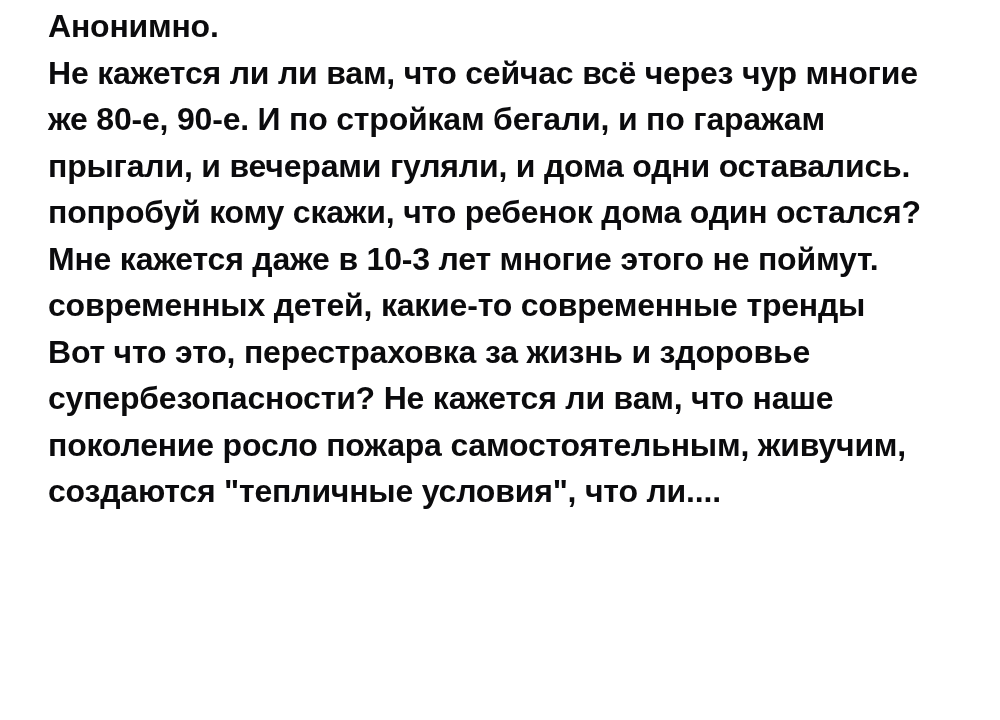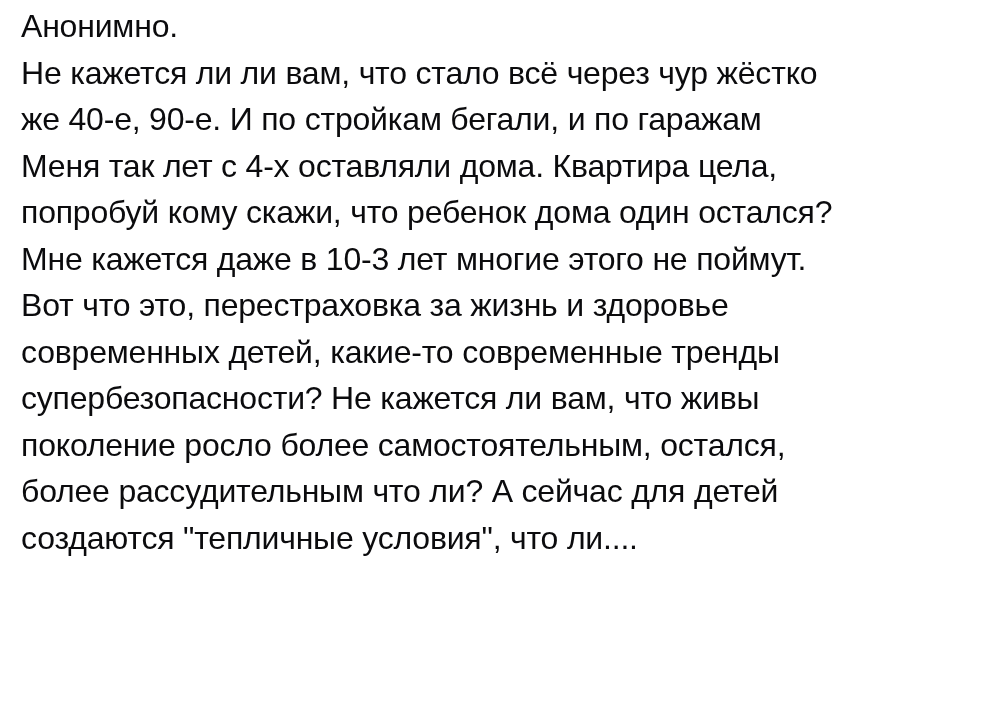--- a/index.html
+++ b/index.html
@@ -9,42 +9,41 @@
   body {
     width: 1000px;
     height: 720px;
     background: #ffffff;
     overflow: hidden;
   }
   .post {
     box-sizing: border-box;
     width: 1000px;
     height: 720px;
-    padding: 3px 30px 0 21px;
+    padding: 3px 30px 0 48px;
     font-family: "Liberation Sans", "DejaVu Sans", sans-serif;
     font-size: 32px;
     line-height: 46.5px;
-    font-weight: 400;
+    font-weight: 700;
     color: #0b0b0d;
     letter-spacing: -0.2px;
     white-space: nowrap;
   }
   .post .line {
     display: block;
   }
 </style>
 </head>
 <body>
 
 <div class="post">
   <span class="line">Анонимно.</span>
-  <span class="line">Не кажется ли ли вам, что стало всё через чур жёстко</span>
-  <span class="line">же 40-е, 90-е. И по стройкам бегали, и по гаражам</span>
-  <span class="line">Меня так лет с 4-х оставляли дома. Квартира цела,</span>
+  <span class="line">Не кажется ли ли вам, что сейчас всё через чур многие</span>
+  <span class="line">же 80-е, 90-е. И по стройкам бегали, и по гаражам</span>
+  <span class="line">прыгали, и вечерами гуляли, и дома одни оставались.</span>
   <span class="line">попробуй кому скажи, что ребенок дома один остался?</span>
   <span class="line">Мне кажется даже в 10-3 лет многие этого не поймут.</span>
+  <span class="line">современных детей, какие-то современные тренды</span>
   <span class="line">Вот что это, перестраховка за жизнь и здоровье</span>
-  <span class="line">современных детей, какие-то современные тренды</span>
-  <span class="line">супербезопасности? Не кажется ли вам, что живы</span>
-  <span class="line">поколение росло более самостоятельным, остался,</span>
-  <span class="line">более рассудительным что ли? А сейчас для детей</span>
+  <span class="line">супербезопасности? Не кажется ли вам, что наше</span>
+  <span class="line">поколение росло пожара самостоятельным, живучим,</span>
   <span class="line">создаются "тепличные условия", что ли....</span>
 </div>
 
 </body></html>

